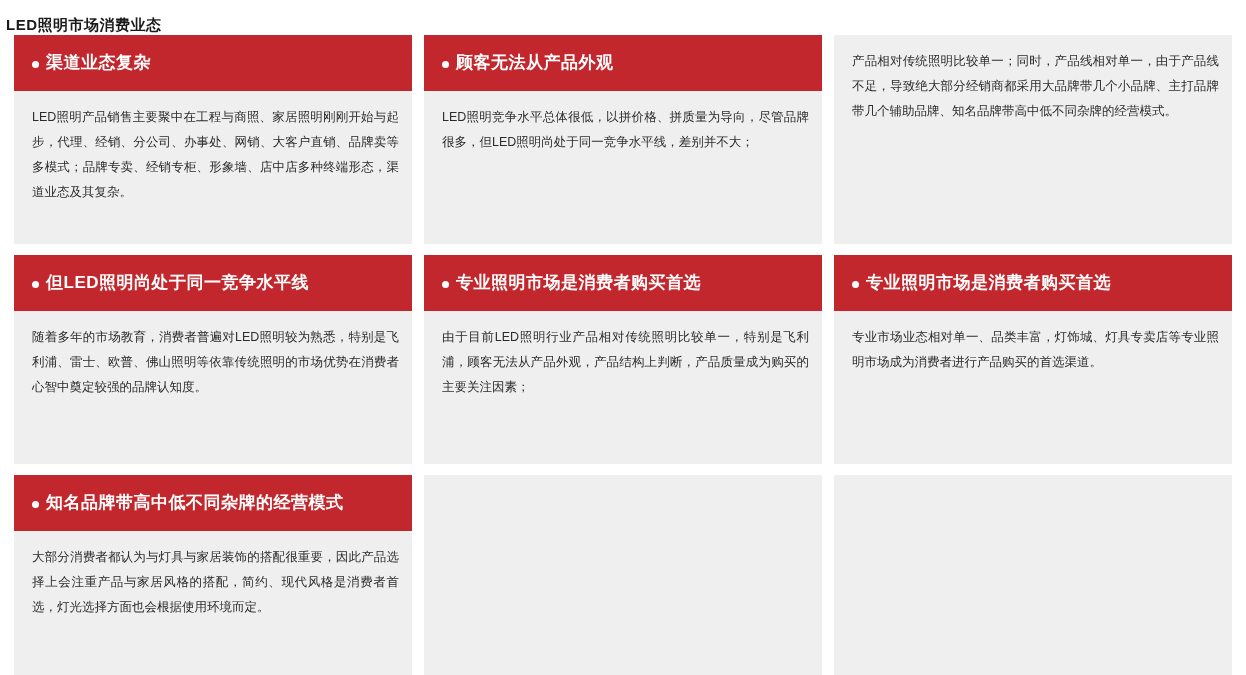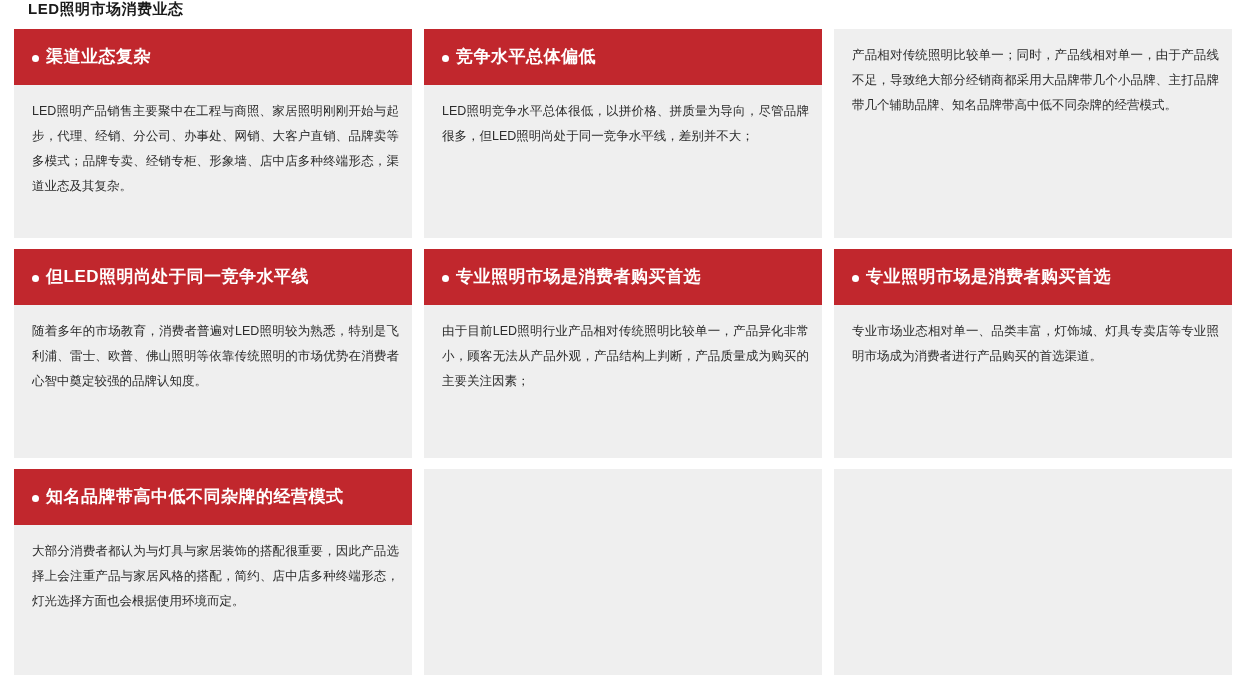--- a/index.html
+++ b/index.html
@@ -13,24 +13,24 @@
     font-family: "Liberation Sans", "DejaVu Sans", sans-serif;
     overflow: hidden;
   }
   .page {
     position: relative;
     width: 1246px;
     height: 675px;
     box-sizing: border-box;
   }
   .page-header {
-    height: 29px;
+    height: 35px;
     display: flex;
-    align-items: flex-start;
-    padding-left: 28px;
+    align-items: flex-end;
+    padding-left: 6px;
     box-sizing: border-box;
   }
   .page-title {
     font-size: 15px;
     font-weight: bold;
     color: #1a1a1a;
     letter-spacing: 0.5px;
   }
   .grid {
     padding: 0 14px 14px 14px;
@@ -106,21 +106,21 @@
         <span class="card-title">渠道业态复杂</span>
       </div>
       <div class="card-body">
         <p>LED照明产品销售主要聚中在工程与商照、家居照明刚刚开始与起步，代理、经销、分公司、办事处、网销、大客户直销、品牌卖等多模式；品牌专卖、经销专柜、形象墙、店中店多种终端形态，渠道业态及其复杂。</p>
       </div>
     </div>
 
     <div class="card">
       <div class="card-head">
         <span class="bullet"></span>
-        <span class="card-title">竞争水平总体偏低</span>
+        <span class="card-title">顾客无法从产品外观</span>
       </div>
       <div class="card-body">
         <p>LED照明竞争水平总体很低，以拼价格、拼质量为导向，尽管品牌很多，但LED照明尚处于同一竞争水平线，差别并不大；</p>
       </div>
     </div>
 
     <div class="card">
       <div class="card-body">
         <p>产品相对传统照明比较单一；同时，产品线相对单一，由于产品线不足，导致绝大部分经销商都采用大品牌带几个小品牌、主打品牌带几个辅助品牌、知名品牌带高中低不同杂牌的经营模式。</p>
       </div>
@@ -135,41 +135,41 @@
         <p>随着多年的市场教育，消费者普遍对LED照明较为熟悉，特别是飞利浦、雷士、欧普、佛山照明等依靠传统照明的市场优势在消费者心智中奠定较强的品牌认知度。</p>
       </div>
     </div>
 
     <div class="card">
       <div class="card-head">
         <span class="bullet"></span>
         <span class="card-title">专业照明市场是消费者购买首选</span>
       </div>
       <div class="card-body">
-        <p>由于目前LED照明行业产品相对传统照明比较单一，产品异化非常小，顾客无法从产品外观，产品结构上判断，产品质量成为购买的主要关注因素；</p>
+        <p>由于目前LED照明行业产品相对传统照明比较单一，特别是飞利浦，顾客无法从产品外观，产品结构上判断，产品质量成为购买的主要关注因素；</p>
       </div>
     </div>
 
     <div class="card">
       <div class="card-head">
         <span class="bullet"></span>
         <span class="card-title">专业照明市场是消费者购买首选</span>
       </div>
       <div class="card-body">
         <p>专业市场业态相对单一、品类丰富，灯饰城、灯具专卖店等专业照明市场成为消费者进行产品购买的首选渠道。</p>
       </div>
     </div>
 
     <div class="card">
       <div class="card-head">
         <span class="bullet"></span>
         <span class="card-title">知名品牌带高中低不同杂牌的经营模式</span>
       </div>
       <div class="card-body">
-        <p>大部分消费者都认为与灯具与家居装饰的搭配很重要，因此产品选择上会注重产品与家居风格的搭配，简约、店中店多种终端形态，灯光选择方面也会根据使用环境而定。</p>
+        <p>大部分消费者都认为与灯具与家居装饰的搭配很重要，因此产品选择上会注重产品与家居风格的搭配，简约、现代风格是消费者首选，灯光选择方面也会根据使用环境而定。</p>
       </div>
     </div>
 
     <div class="card empty"></div>
     <div class="card empty"></div>
 
   </div>
 </div>
 
 </body></html>

